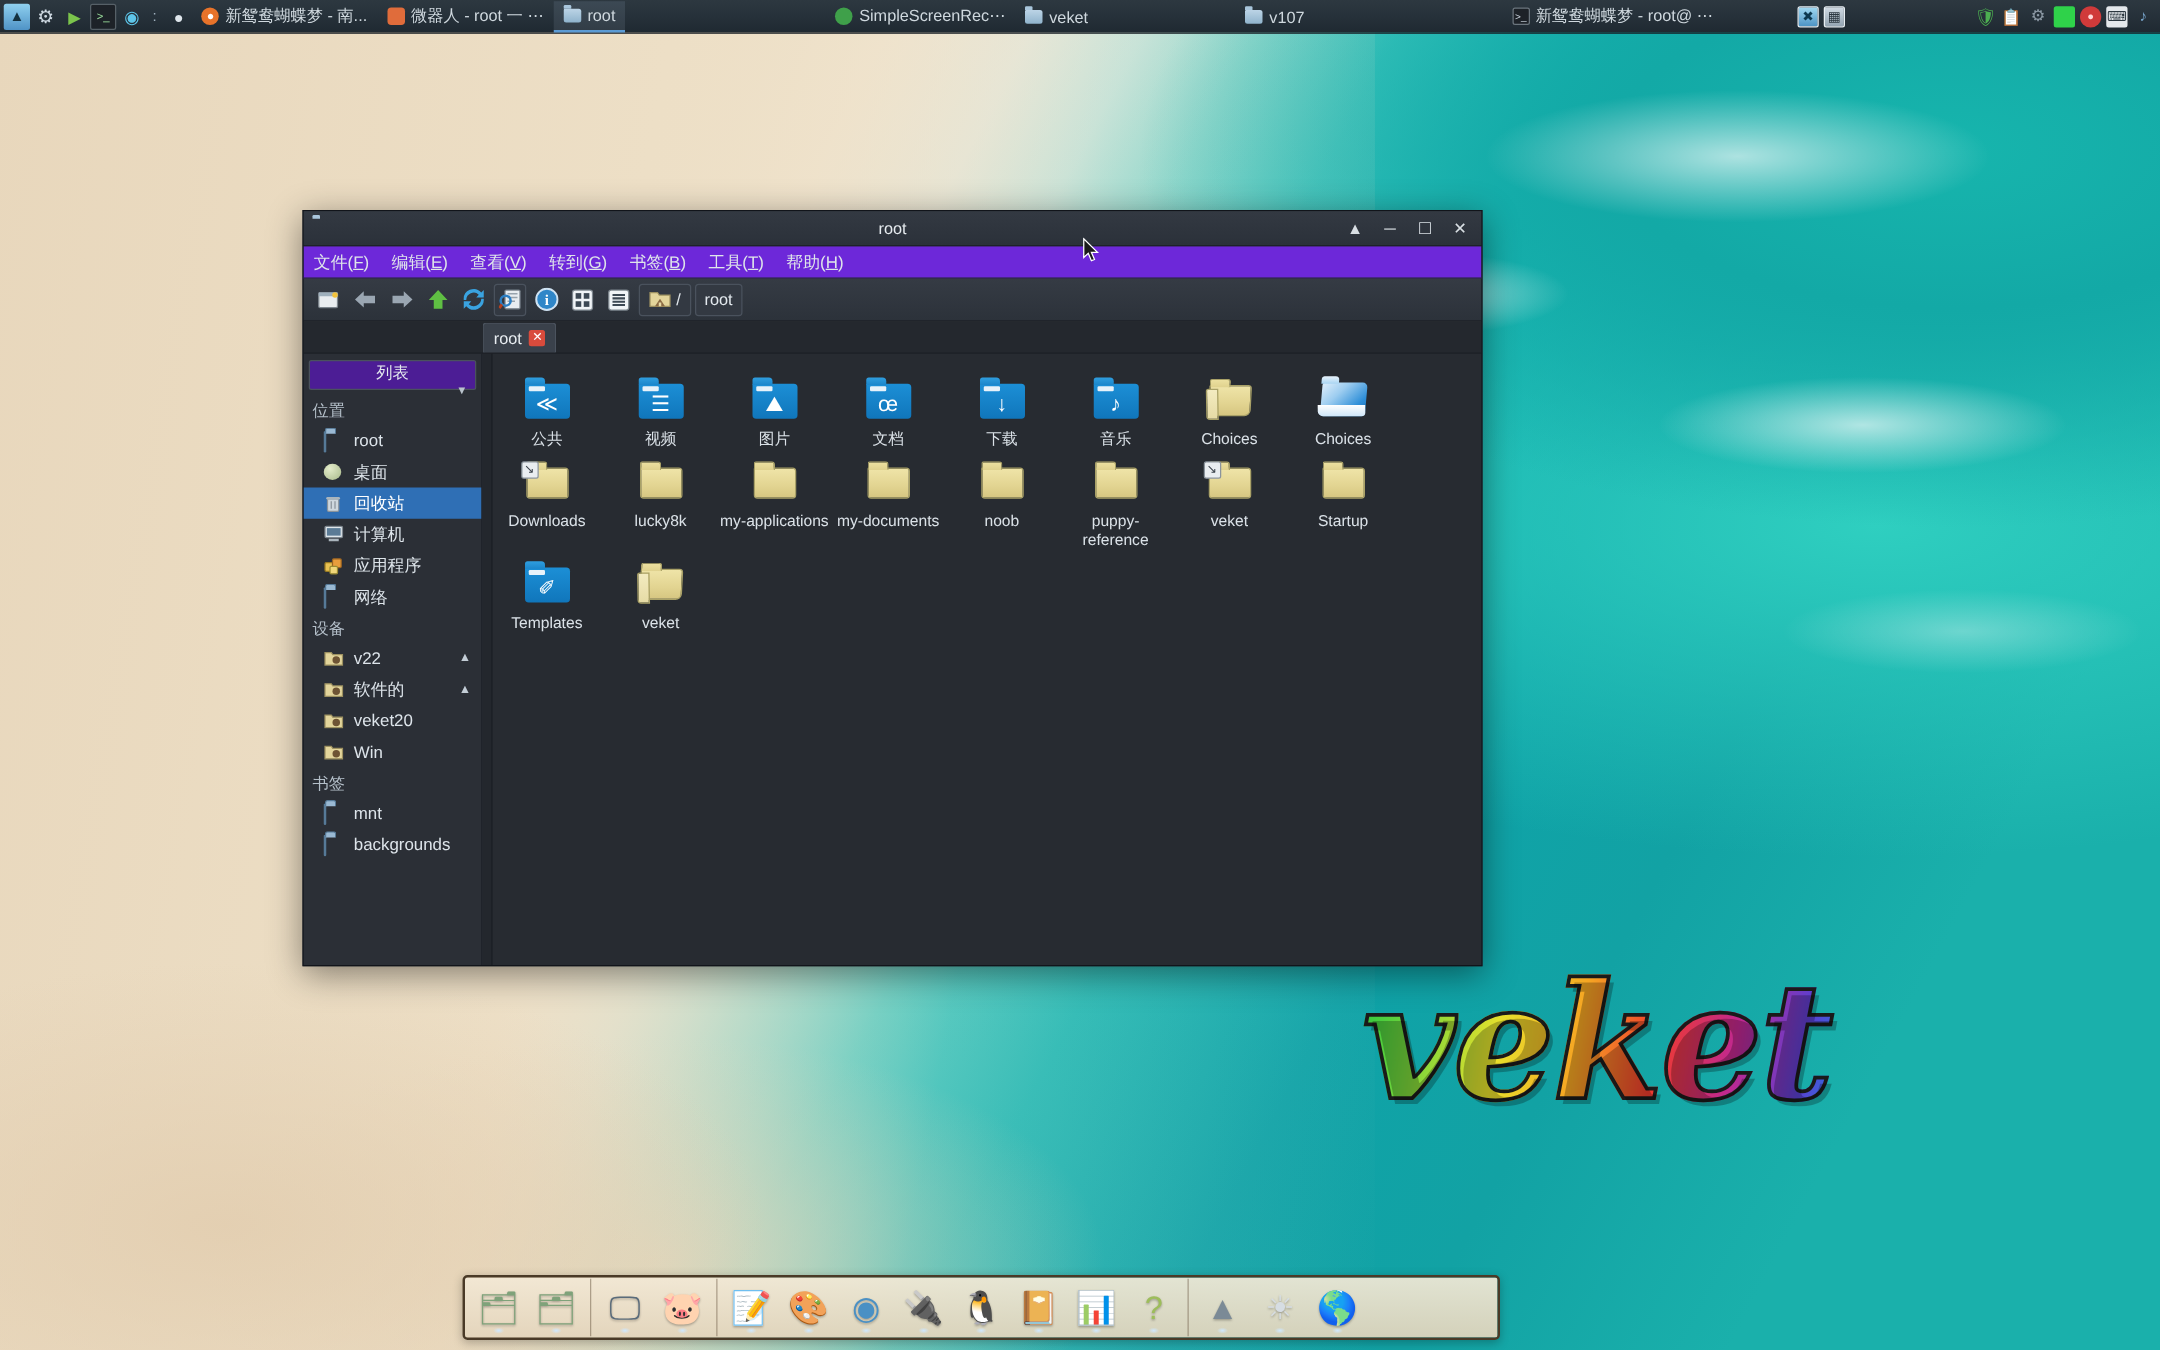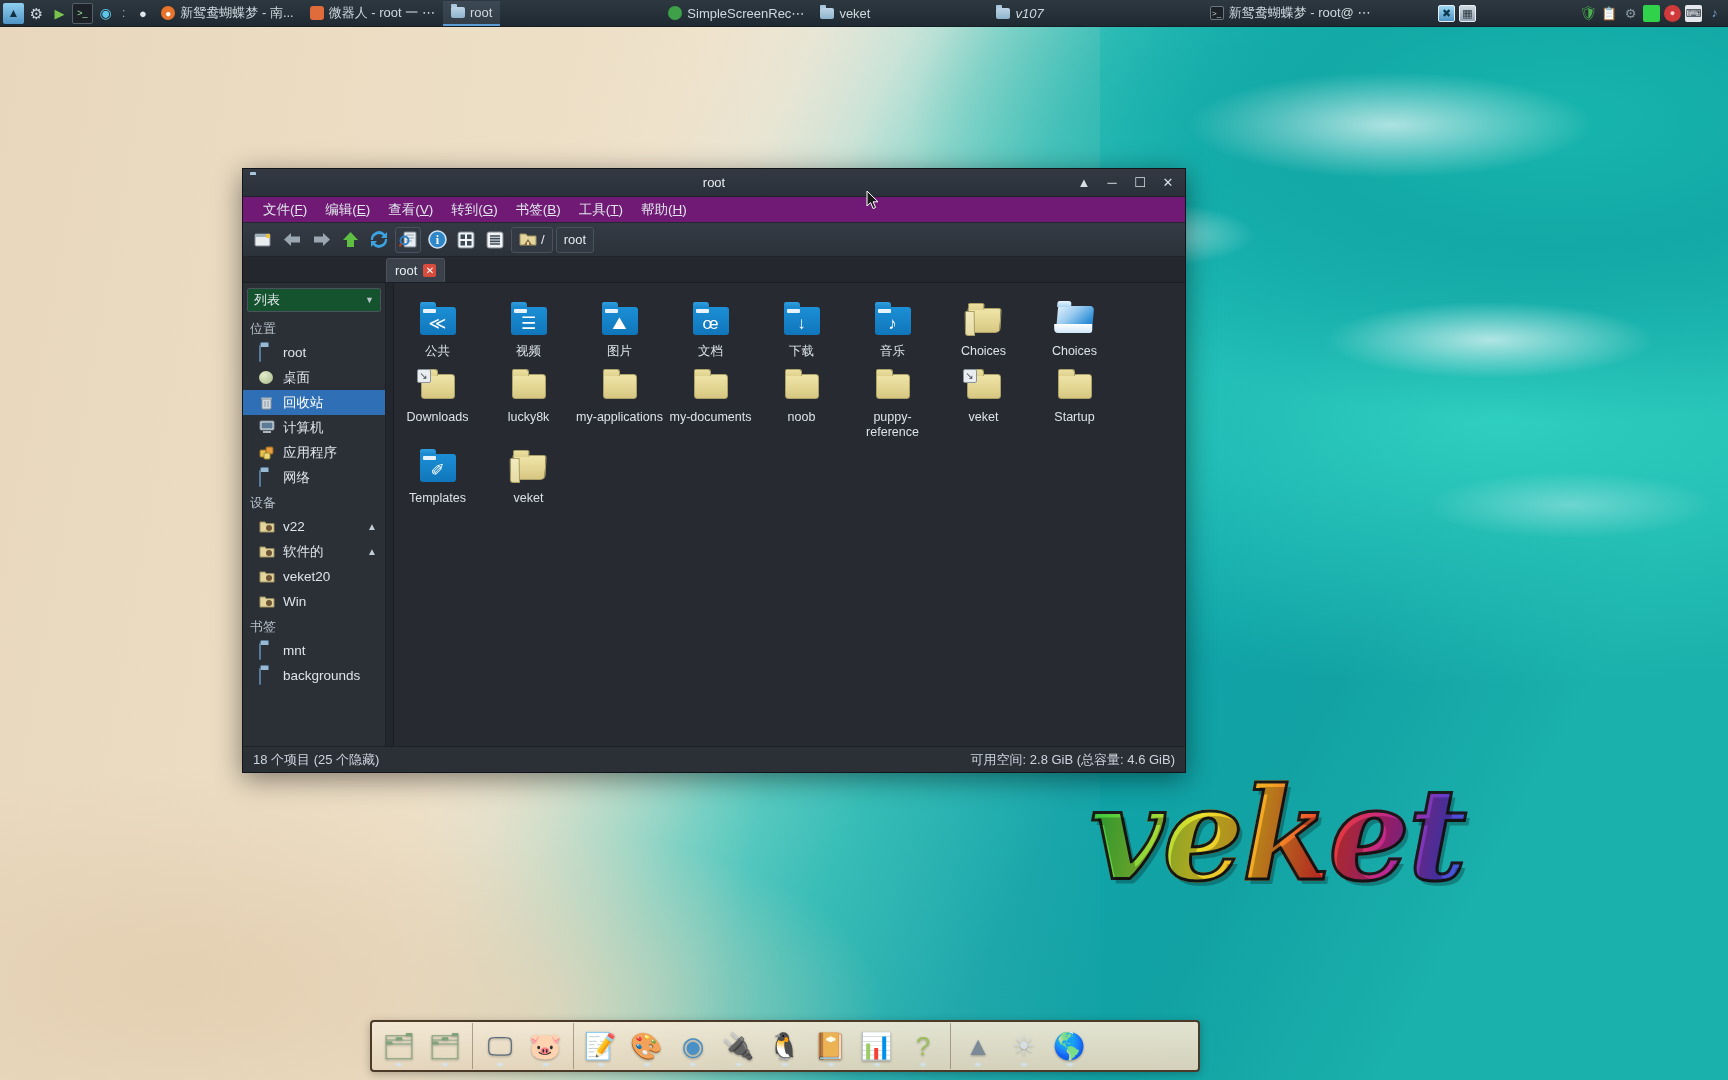--- a/index.html
+++ b/index.html
@@ -108,22 +108,22 @@
     position: absolute; left: 0; right: 0; text-align: center;
     color: #e6ebef; font-size: 13px; pointer-events: none;
   }
   .win-btns { margin-left: auto; display: flex; align-items: center; gap: 2px; padding-right: 4px; }
   .win-btn {
     width: 26px; height: 22px; display: flex; align-items: center; justify-content: center;
     color: #d8dee3; font-size: 13px; line-height: 1;
   }
 
   #fm-menubar {
-    height: 26px; background: #701a75; display: flex; align-items: center;
-    padding-left: 12px; gap: 2px; border-bottom: 1px solid #23272e;
+    height: 26px; background: #6d28d9; display: flex; align-items: center;
+    padding-left: 0; gap: 2px; border-bottom: 1px solid #23272e;
   }
   .menu-item { color: #dfe5ea; font-size: 13.5px; padding: 3px 8px; border-radius: 2px; }
   .menu-item u { text-decoration: underline; }
 
   #fm-toolbar {
     height: 34px; background: linear-gradient(180deg, #353b44, #2c323a);
     display: flex; align-items: center; gap: 3px; padding: 0 7px;
     border-bottom: 1px solid #20242b;
   }
   .tbtn {
@@ -154,23 +154,23 @@
 
   #fm-body { flex: 1; display: flex; min-height: 0; }
 
   
   #fm-sidebar {
     width: 143px; background: #2b2f36; border-right: 1px solid #1d2127;
     display: flex; flex-direction: column; flex: none;
   }
   #view-select {
     margin: 5px 4px 4px 4px; height: 24px;
-    background: #14532d; border: 1px solid #4a525d; border-radius: 2px;
+    background: #4c1d95; border: 1px solid #4a525d; border-radius: 2px;
     display: flex; align-items: center; padding: 0 6px;
-    color: #e3e9ee; font-size: 13px;
+    color: #e3e9ee; font-size: 13px; flex-direction: column;
   }
   #view-select .chev { margin-left: auto; font-size: 9px; color: #b9c3cc; }
   .side-head { color: #b4bfc9; font-size: 13px; padding: 4px 0 2px 7px; }
   .side-item {
     display: flex; align-items: center; gap: 7px; height: 25px;
     padding-left: 16px; color: #dde4ea; font-size: 13.5px; white-space: nowrap;
   }
   .side-item.selected { background: #2f6fb5; color: #fff; }
   .side-item .eject { margin-left: auto; margin-right: 8px; color: #c3cdd6; font-size: 10px; }
   .sico { width: 17px; height: 15px; flex: none; position: relative; }
@@ -346,21 +346,21 @@
       <div class="tb-task" style="margin-left:160px;">
         <span class="mini" style="background:#3fa04a;border-radius:50%;"></span>
         <span>SimpleScreenRec⋯</span>
       </div>
       <div class="tb-task">
         <span class="mini">
             <span class="folder-mini"></span>
           </span>
         <span>veket</span>
       </div>
-      <div class="tb-task" style="margin-left:110px;font-style:italic;">
+      <div class="tb-task" style="margin-left:110px;">
         <span class="mini">
             <span class="folder-mini"></span>
           </span>
         <span>v107</span>
       </div>
       <div class="tb-task" style="margin-left:150px;">
         <span class="mini" style="background:#1d2228;border:1px solid #6b757d;color:#cfd9e2;font-size:8px;">&gt;_</span>
         <span>新鸳鸯蝴蝶梦 - root@ ⋯</span>
       </div>
     </div>
@@ -722,24 +722,20 @@
             <div class="fitem">
               <div class="ficon">
                 <span class="big-tan open"></span>
               </div>
               <div class="label">veket</div>
             </div>
           </div>
       </div>
     </div>
 
-    <div id="fm-status">
-      <span>18 个项目 (25 个隐藏)</span>
-      <span class="right">可用空间: 2.8 GiB (总容量: 4.6 GiB)</span>
-    </div>
   </div>
 
   <div id="wordmark">veket</div>
 
   <div id="dock">
       <div class="dock-group">
         <div class="dock-ico" style="color: rgb(127, 162, 122);">
           <span style="filter:drop-shadow(0 1px 1px rgba(0,0,0,.3));">🗂</span>
           <span class="dot"></span>
         </div>

